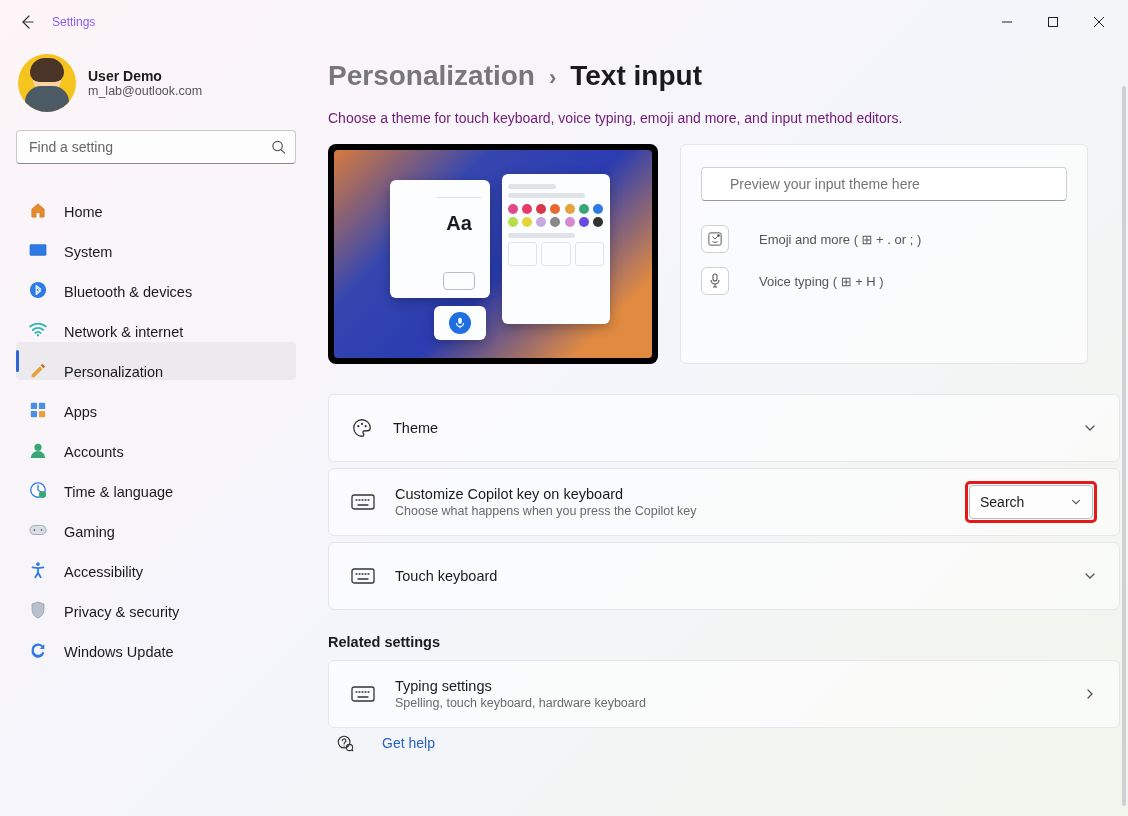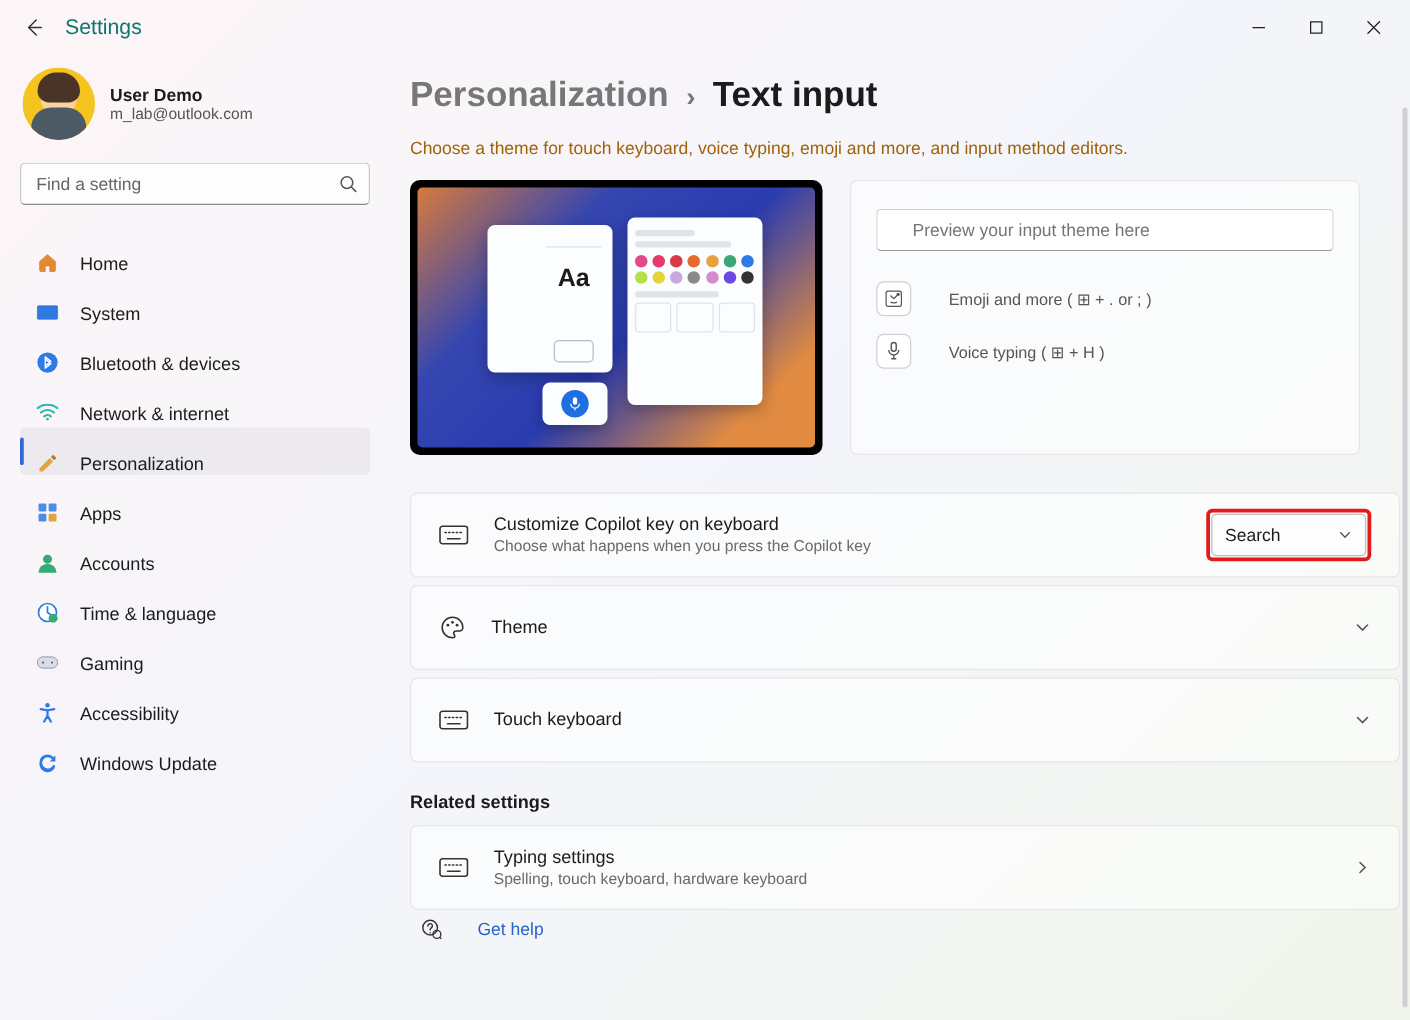--- a/index.html
+++ b/index.html
@@ -3,21 +3,21 @@
 <meta charset="utf-8">
 <style>
   * { box-sizing: border-box; margin: 0; padding: 0; font-family: "Segoe UI", Arial, sans-serif; }
   html, body { width: 1128px; height: 816px; overflow: hidden; }
   body { background: linear-gradient(135deg, #fdf5f8 0%, #f4f5fb 50%, #f2f5ec 100%); color: #1b1b1b; }
 
   
   .titlebar { height: 44px; display: flex; align-items: center; padding: 0 6px 0 0; }
   .tb-left { display: flex; align-items: center; gap: 14px; padding-left: 16px; }
   .tb-back { width: 22px; height: 22px; display:flex; align-items:center; justify-content:center; color:#333; }
-  .tb-title { font-size: 17px; color:#0f766e; }
+  .tb-title { font-size: 12px; color:#8b5cf6; }
   .tb-spacer { flex: 1; }
   .win-btn { width: 46px; height: 36px; display:flex; align-items:center; justify-content:center; color:#222; }
   .win-btn svg { width: 12px; height: 12px; }
 
   
   .main-wrap { display:flex; height: calc(100% - 44px); }
   .sidebar { width: 308px; padding: 10px 12px 0 16px; }
   .content { flex:1; padding: 6px 8px 0 20px; overflow:hidden; position:relative; }
 
   
@@ -39,21 +39,21 @@
   .nav-item { height:38px; border-radius:4px; display:flex; align-items:flex-end; gap:16px; padding:0 12px; font-size:14.5px; color:#1b1b1b;}
   .nav-item.active{ background:#eceaee; position:relative;}
   .nav-item.active::before{ content:""; position:absolute; left:0; top:8px; bottom:8px; width:3px; background:#3264d6; border-radius:3px;}
   .nav-icon { width:20px; height:20px; display:flex; align-items:center; justify-content:center; }
 
   
   .breadcrumb { display:flex; align-items:baseline; gap:14px; margin-top:10px; margin-bottom:18px;}
   .bc-parent { font-size:28px; font-weight:600; color:#777;}
   .bc-sep { font-size:22px; color:#777; font-weight:600;}
   .bc-current{ font-size:28px; font-weight:700; color:#1b1b1b;}
-  .description { font-size:14px; color:#a16207; margin-bottom:18px; }
+  .description { font-size:14px; color:#701a75; margin-bottom:18px; }
 
   .top-row { display:flex; gap:22px; align-items:stretch; margin-bottom:30px;}
   .preview-frame { width:330px; height:220px; border-radius:8px; background:#000; padding:6px; }
   .preview-inner { width:100%; height:100%; border-radius:4px; background: linear-gradient(135deg,#d67a3e 0%, #3546b0 30%, #2a3cb0 55%, #e08a42 85%); position:relative; overflow:hidden;}
   .pk-card { position:absolute; background:#fcfdff; border-radius:6px; box-shadow:0 4px 12px rgba(0,0,0,.25);padding-left:38px;}
   .pk-a { left:56px; top:30px; width:100px; height:118px; display:flex; flex-direction:column; align-items:center; }
   .pk-a .bar{ width:70%; height:10px; margin-top:8px; border-bottom:1px solid #dcdfe6;}
   .pk-a .aa{ font-size:20px; font-weight:600; margin-top:14px;}
   .pk-a .sp{ flex:1;}
   .pk-a .key{ width:32px; height:18px; border:1.5px solid #b5bccc; border-radius:4px; margin-bottom:8px;}
@@ -229,20 +229,28 @@
         <span>Gaming</span>
       </div>
       <div class="nav-item">
         <span class="nav-icon">
             <svg width="18" height="18" viewBox="0 0 20 20">
               <circle cx="10" cy="3.5" r="2" fill="#2e7be6"></circle>
               <path d="M4 7l6 1 6-1M10 8v5m0 0l-3 5m3-5l3 5" stroke="#2e7be6" stroke-width="2" fill="none" stroke-linecap="round"></path>
             </svg>
           </span>
         <span>Accessibility</span>
+      </div>
+      <div class="nav-item">
+        <span class="nav-icon">
+            <svg width="16" height="18" viewBox="0 0 16 18">
+              <path d="M8 1l6 2v5c0 5-3 8-6 9-3-1-6-4-6-9V3z" fill="#b9c1cf" stroke="#7e8aa0" stroke-width=".6"></path>
+            </svg>
+          </span>
+        <span>Privacy &amp; security</span>
       </div>
       <div class="nav-item">
         <span class="nav-icon">
             <svg width="18" height="18" viewBox="0 0 20 20">
               <path d="M3 10a7 7 0 0 1 12-5l2-1v5h-5l2-2a5 5 0 1 0 1 5l2 1A7 7 0 1 1 3 10z" fill="#2e7be6"></path>
             </svg>
           </span>
         <span>Windows Update</span>
       </div>
     </div>
@@ -326,20 +334,42 @@
               </svg>
             </span>
           <span>Voice typing ( ⊞ + H )</span>
         </div>
       </div>
     </div>
 
     <div class="setting-card">
       <div class="setting-row">
         <span>
+            <svg width="22" height="22" viewBox="0 0 24 24">
+              <path d="M12 3a9 9 0 1 0 0 18c1 0 2-.5 2-1.5S13 18 13 17c0-1.5 1-2 2.5-2H18a3 3 0 0 0 3-3 9 9 0 0 0-9-9z" fill="none" stroke="#333" stroke-width="1.4"></path>
+              <circle cx="8" cy="10" r="1.2" fill="#333"></circle>
+              <circle cx="12" cy="7.5" r="1.2" fill="#333"></circle>
+              <circle cx="16" cy="10" r="1.2" fill="#333"></circle>
+            </svg>
+          </span>
+        <div class="setting-text">
+            <div class="title">Theme</div>
+          </div>
+        <div class="setting-spacer"></div>
+        <span class="chev">
+            <svg width="14" height="14" viewBox="0 0 14 14">
+              <path d="M3 5l4 4 4-4" fill="none" stroke="currentColor" stroke-width="1.3" stroke-linecap="round"></path>
+            </svg>
+          </span>
+      </div>
+    </div>
+
+    <div class="setting-card">
+      <div class="setting-row">
+        <span>
             <svg width="24" height="18" viewBox="0 0 24 16">
               <rect x="1" y="1" width="22" height="14" rx="2" fill="none" stroke="#333" stroke-width="1.3"></rect>
               <path d="M5 6h1M8 6h1M11 6h1M14 6h1M17 6h1M7 11h10" stroke="#333" stroke-width="1.3" stroke-linecap="round"></path>
             </svg>
           </span>
         <div class="setting-text">
           <div class="title">Customize Copilot key on keyboard</div>
           <div class="sub">Choose what happens when you press the Copilot key</div>
         </div>
         <div class="setting-spacer"></div>
@@ -352,42 +382,20 @@
                 </svg>
               </span>
           </div>
         </div>
       </div>
     </div>
 
     <div class="setting-card">
       <div class="setting-row">
         <span>
-            <svg width="22" height="22" viewBox="0 0 24 24">
-              <path d="M12 3a9 9 0 1 0 0 18c1 0 2-.5 2-1.5S13 18 13 17c0-1.5 1-2 2.5-2H18a3 3 0 0 0 3-3 9 9 0 0 0-9-9z" fill="none" stroke="#333" stroke-width="1.4"></path>
-              <circle cx="8" cy="10" r="1.2" fill="#333"></circle>
-              <circle cx="12" cy="7.5" r="1.2" fill="#333"></circle>
-              <circle cx="16" cy="10" r="1.2" fill="#333"></circle>
-            </svg>
-          </span>
-        <div class="setting-text">
-            <div class="title">Theme</div>
-          </div>
-        <div class="setting-spacer"></div>
-        <span class="chev">
-            <svg width="14" height="14" viewBox="0 0 14 14">
-              <path d="M3 5l4 4 4-4" fill="none" stroke="currentColor" stroke-width="1.3" stroke-linecap="round"></path>
-            </svg>
-          </span>
-      </div>
-    </div>
-
-    <div class="setting-card">
-      <div class="setting-row">
-        <span>
             <svg width="24" height="18" viewBox="0 0 24 16">
               <rect x="1" y="1" width="22" height="14" rx="2" fill="none" stroke="#333" stroke-width="1.3"></rect>
               <path d="M5 6h1M8 6h1M11 6h1M14 6h1M17 6h1M7 11h10" stroke="#333" stroke-width="1.3" stroke-linecap="round"></path>
             </svg>
           </span>
         <div class="setting-text">
             <div class="title">Touch keyboard</div>
           </div>
         <div class="setting-spacer"></div>
         <span class="chev">

